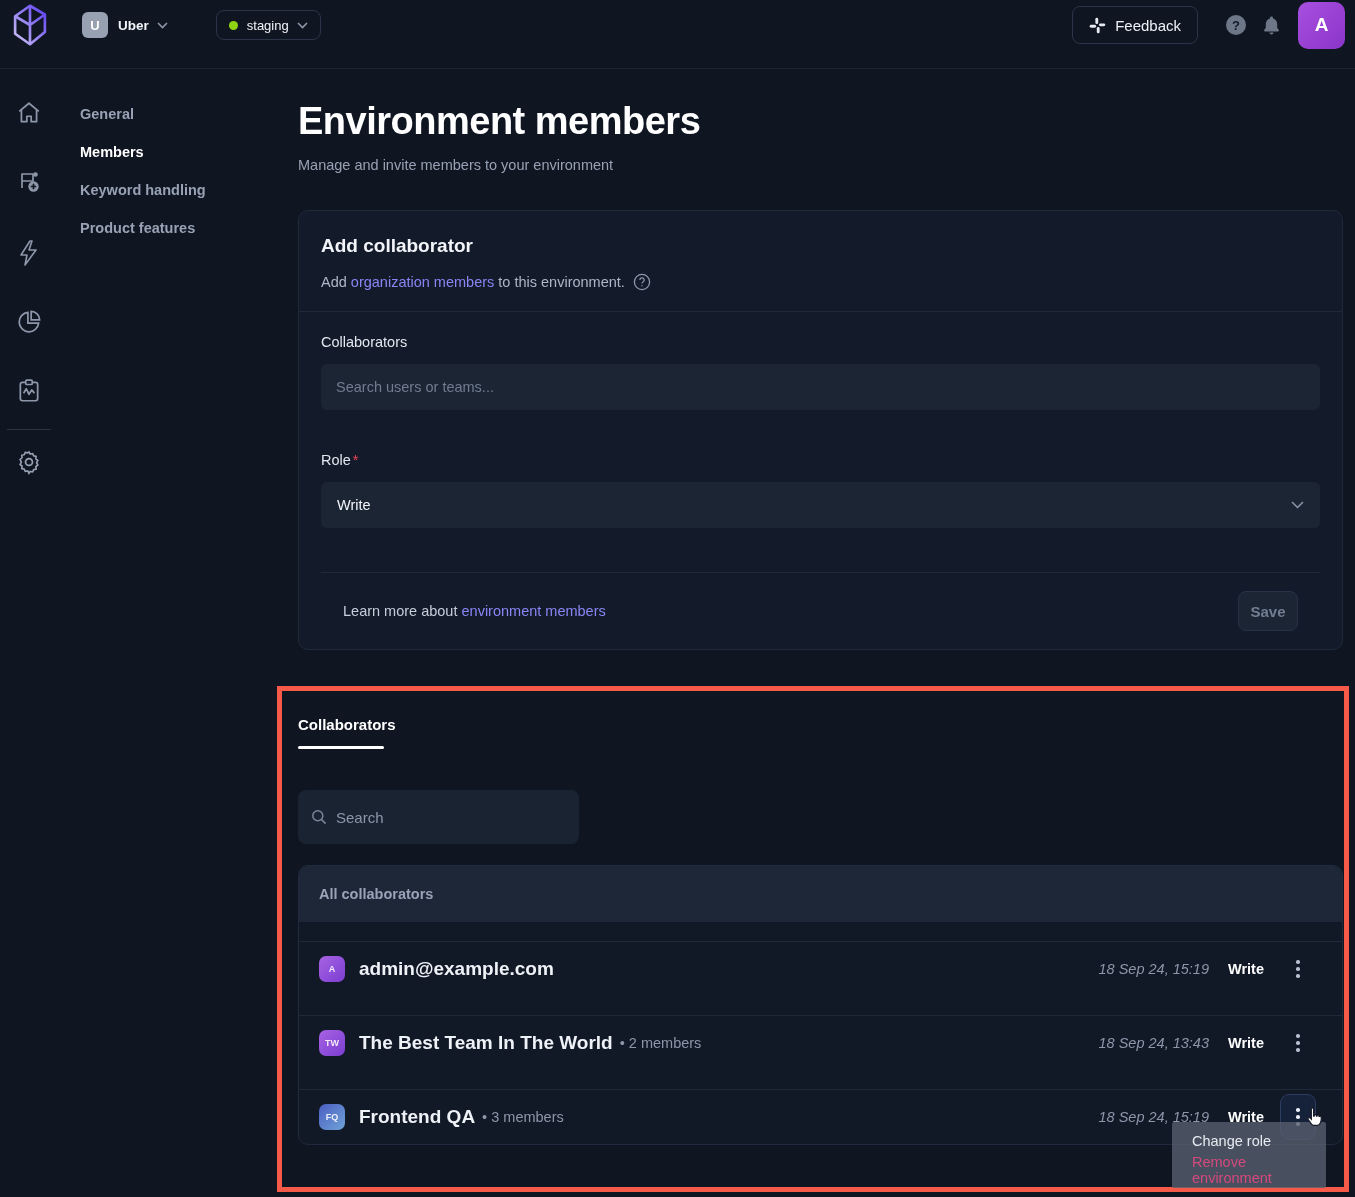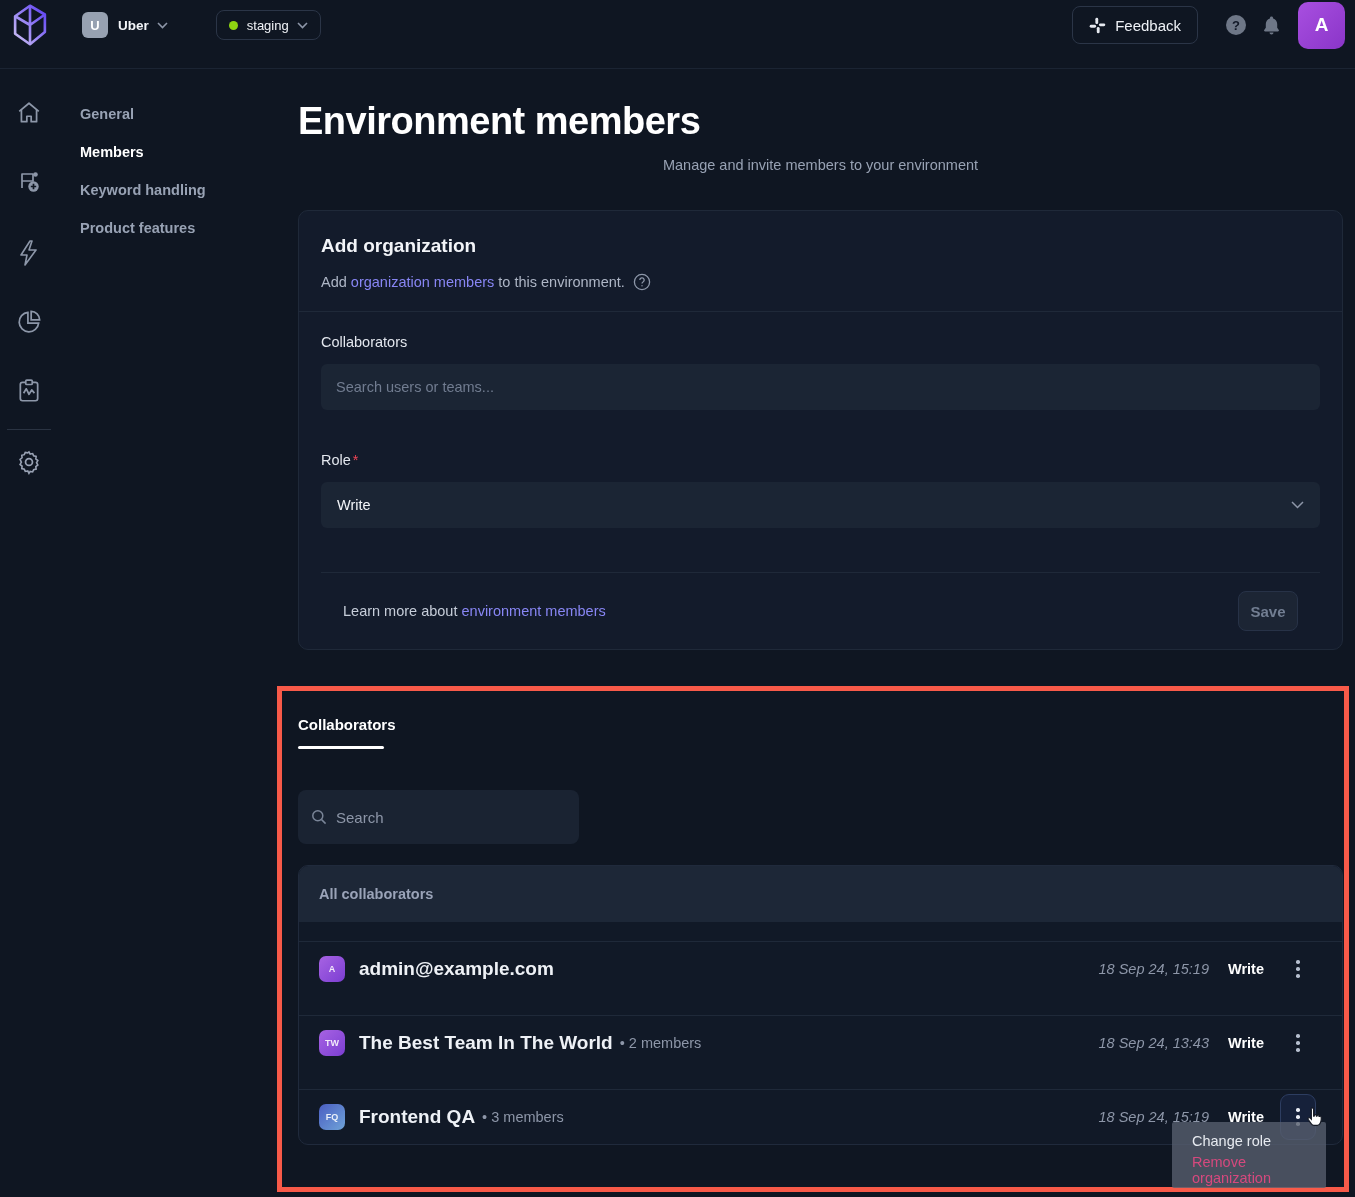--- a/index.html
+++ b/index.html
@@ -29,21 +29,21 @@
   .rail { position:absolute; left:0; top:68px; width:58px; }
   .rail-icon { position:absolute; left:0; width:58px; display:flex; justify-content:center; cursor:pointer; }
   .rail-divider { position:absolute; left:7px; top:361px; width:44px; height:1px; background:#2a3342; }
   .nav { position:absolute; left:80px; top:95px; width:170px; }
   .nav-item { height:38px; display:flex; align-items:center; font-size:14.5px; font-weight:600; color:#98a2b4; cursor:pointer; }
   .nav-item.active { color:#ffffff; font-weight:bold; }
 
   
   .main { position:absolute; left:298px; top:68px; width:1045px; }
   .page-title { margin-top:32px; font-size:38px; font-weight:bold; letter-spacing:-0.5px; color:#fff; }
-  .page-subtitle { margin-top:14px; font-size:14.5px; color:#98a2b4;text-align:center; }
+  .page-subtitle { margin-top:14px; font-size:14.5px; color:#98a2b4; }
 
   .card { margin-top:37px; width:1045px; background:#131b2b; border:1px solid #1f2939; border-radius:10px; }
   .card-header { padding:24px 22px 20px 22px; border-bottom:1px solid #1f2939; }
   .card-title { font-size:19px; font-weight:600; color:#f2f4f8; }
   .card-desc { margin-top:16px; font-size:14.5px; color:#aeb6c6; display:flex; align-items:center; }
   .link { color:#8886f4; cursor:pointer; }
   .help-outline { margin-left:8px; display:inline-flex; cursor:pointer; }
   .card-body { padding:22px 22px 0 22px; }
   .field-label { font-size:14.5px; color:#e3e7ee; }
   .req { color:#ef4455; margin-left:2px; }
@@ -215,21 +215,21 @@
         <span>Product features</span>
       </div>
   </div>
 
   <div class="main">
     <h1 class="page-title">Environment members</h1>
     <div class="page-subtitle">Manage and invite members to your environment</div>
 
     <div class="card">
       <div class="card-header">
-        <div class="card-title">Add organization</div>
+        <div class="card-title">Add collaborator</div>
         <div class="card-desc">
           <span style="white-space:pre">Add </span>
           <span class="link">organization members</span>
           <span style="white-space:pre"> to this environment.</span>
           <span class="help-outline">
             <svg width="18" height="18" viewBox="0 0 18 18" fill="none" stroke="#8d97a9" stroke-width="1.3">
               <circle cx="9" cy="9" r="7.6"></circle>
               <path d="M6.8 7a2.2 2.2 0 1 1 3.2 2c-.7.4-1 .8-1 1.6"></path>
               <circle cx="9" cy="12.8" r="0.7" fill="#8d97a9" stroke="none"></circle>
             </svg>
@@ -338,21 +338,21 @@
           </div>
         </div>
       </div>
     </div>
   </div>
 
   <div class="highlight-rect"></div>
 
   <div class="ctx-menu">
     <div class="ctx-item">Change role</div>
-    <div class="ctx-item danger">Remove organization</div>
+    <div class="ctx-item danger">Remove environment</div>
   </div>
 
   <div class="cursor">
     <svg width="22" height="24" viewBox="0 0 24 26">
       <path d="M10 2c.9 0 1.6.7 1.6 1.6V11h.6l.3-1c.3-1.1 2-1 2.1.2l.1.8h.5l.3-.7c.4-1 1.9-.7 2 .3v.7h.5c.3-.7 1.6-.5 1.8.4.2 1.2.3 3.1-.2 4.8-.4 1.5-1 2.7-1.7 3.5-.5.6-1.3 1-2.2 1h-3.9c-1 0-1.9-.5-2.5-1.3l-3.6-4.9c-.5-.7-.3-1.7.5-2.1.6-.3 1.4-.2 1.9.4l1 1.2V3.6C8.4 2.7 9.1 2 10 2z" fill="#ffffff" stroke="#161b26" stroke-width="1.3"></path>
     </svg>
   </div>
 
 </div>
 

